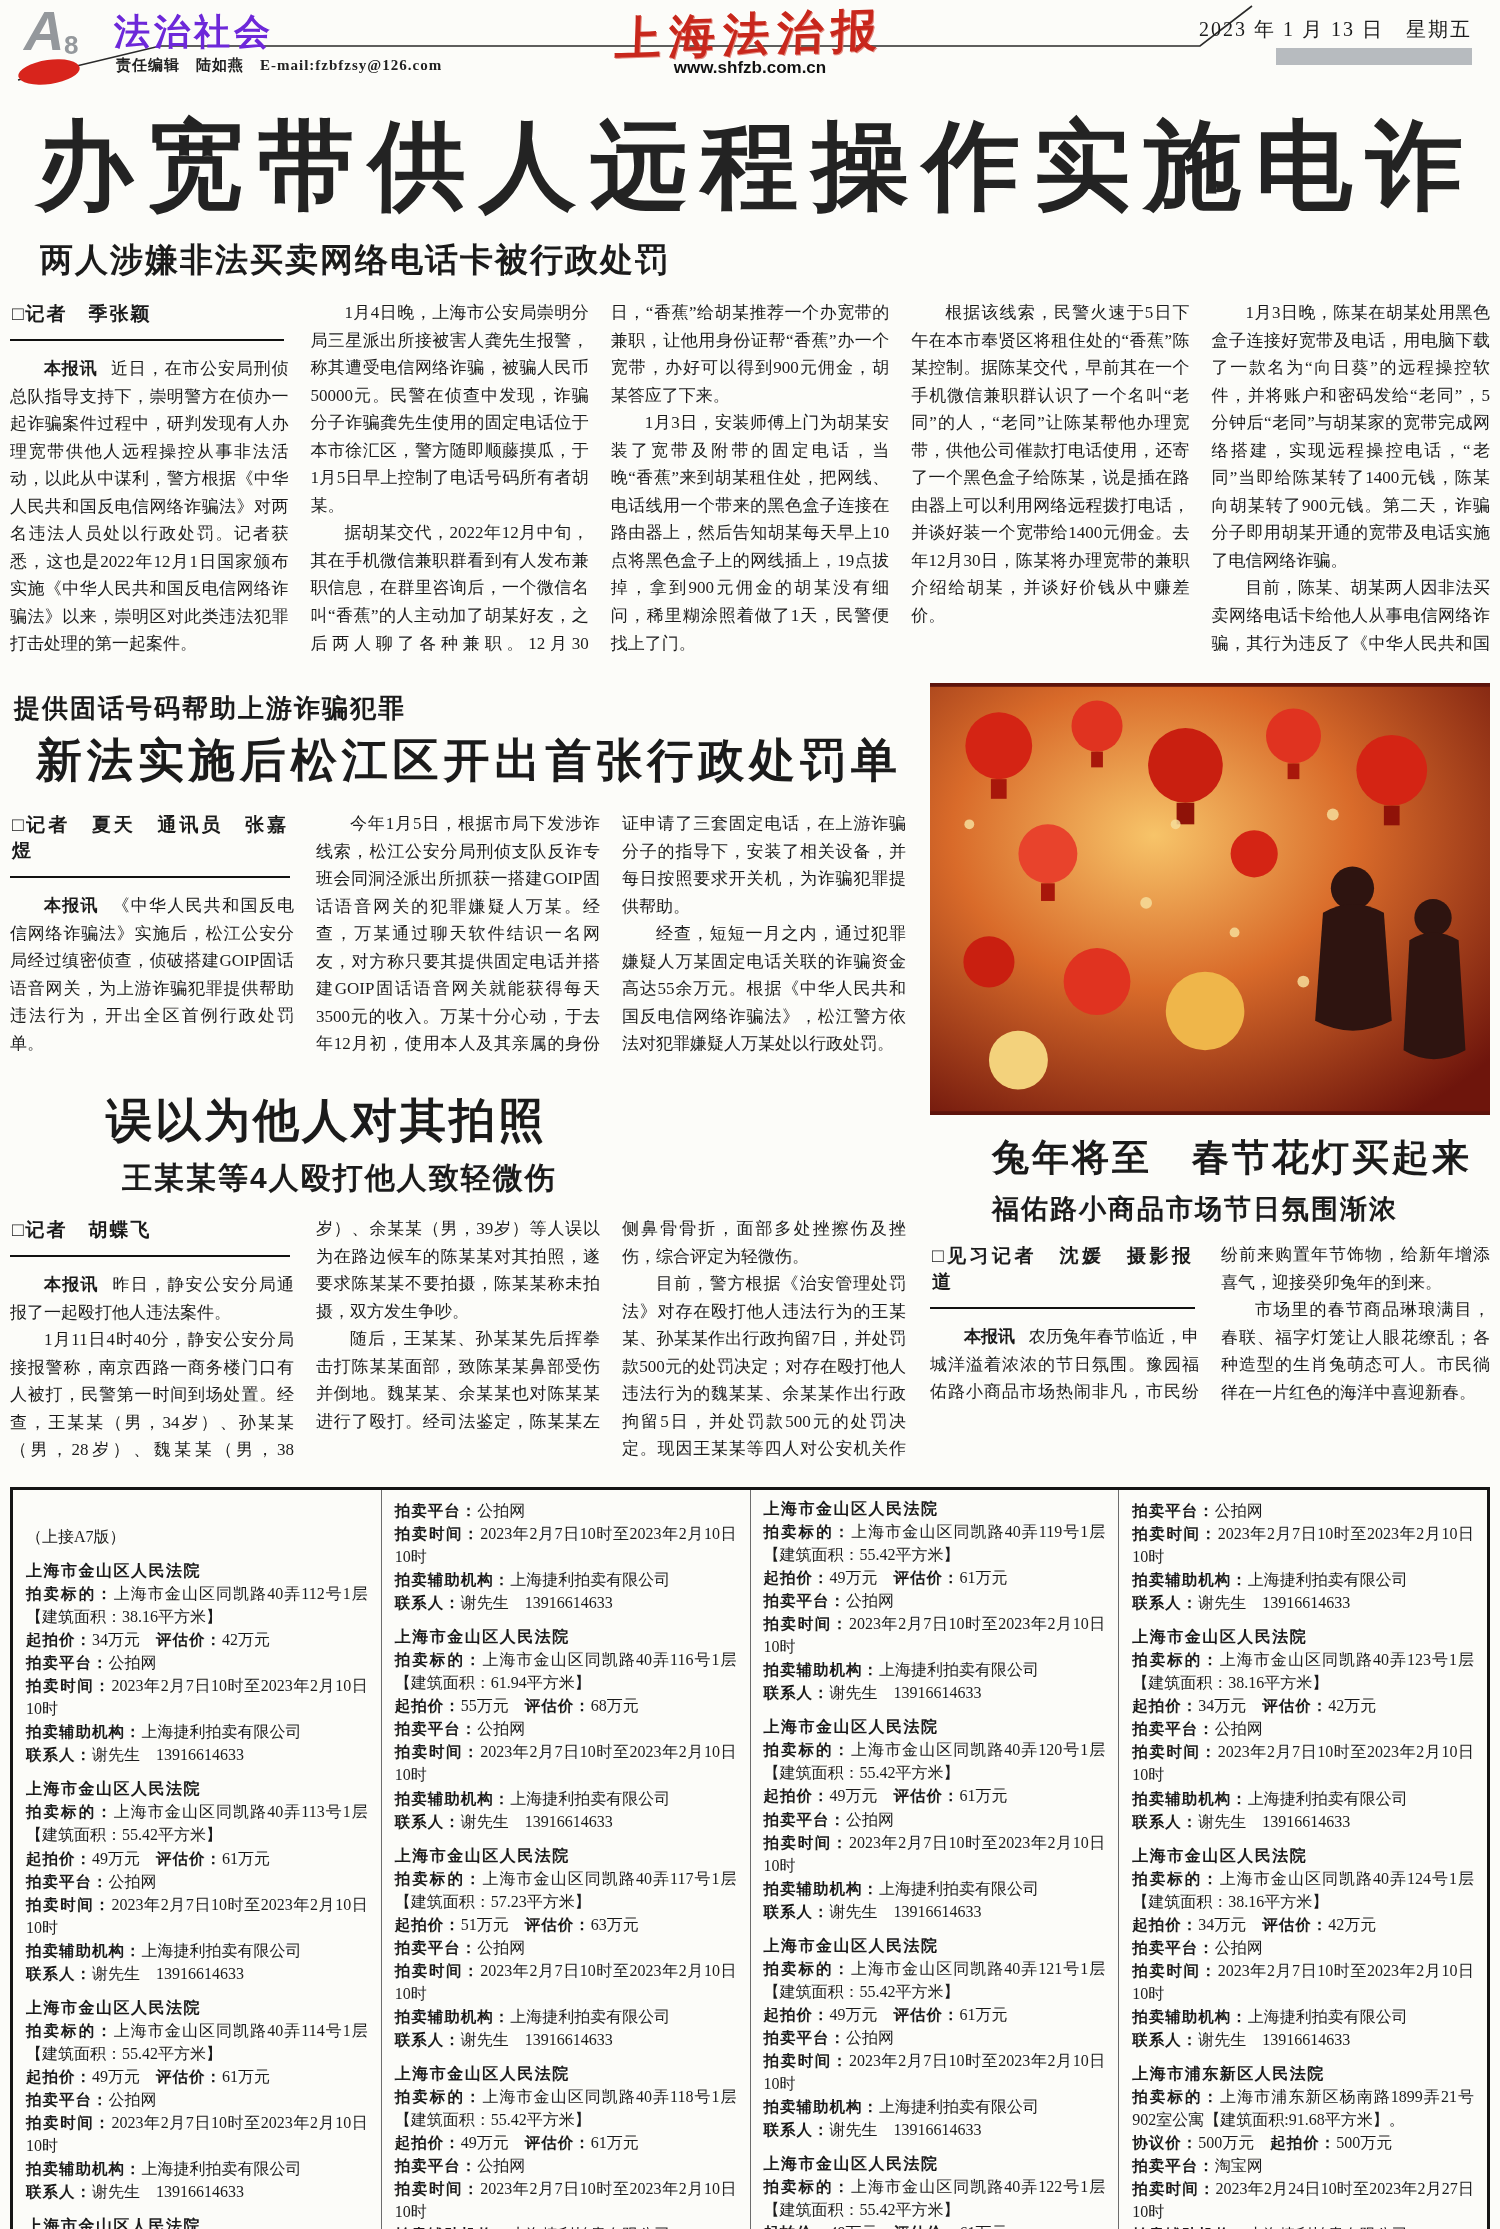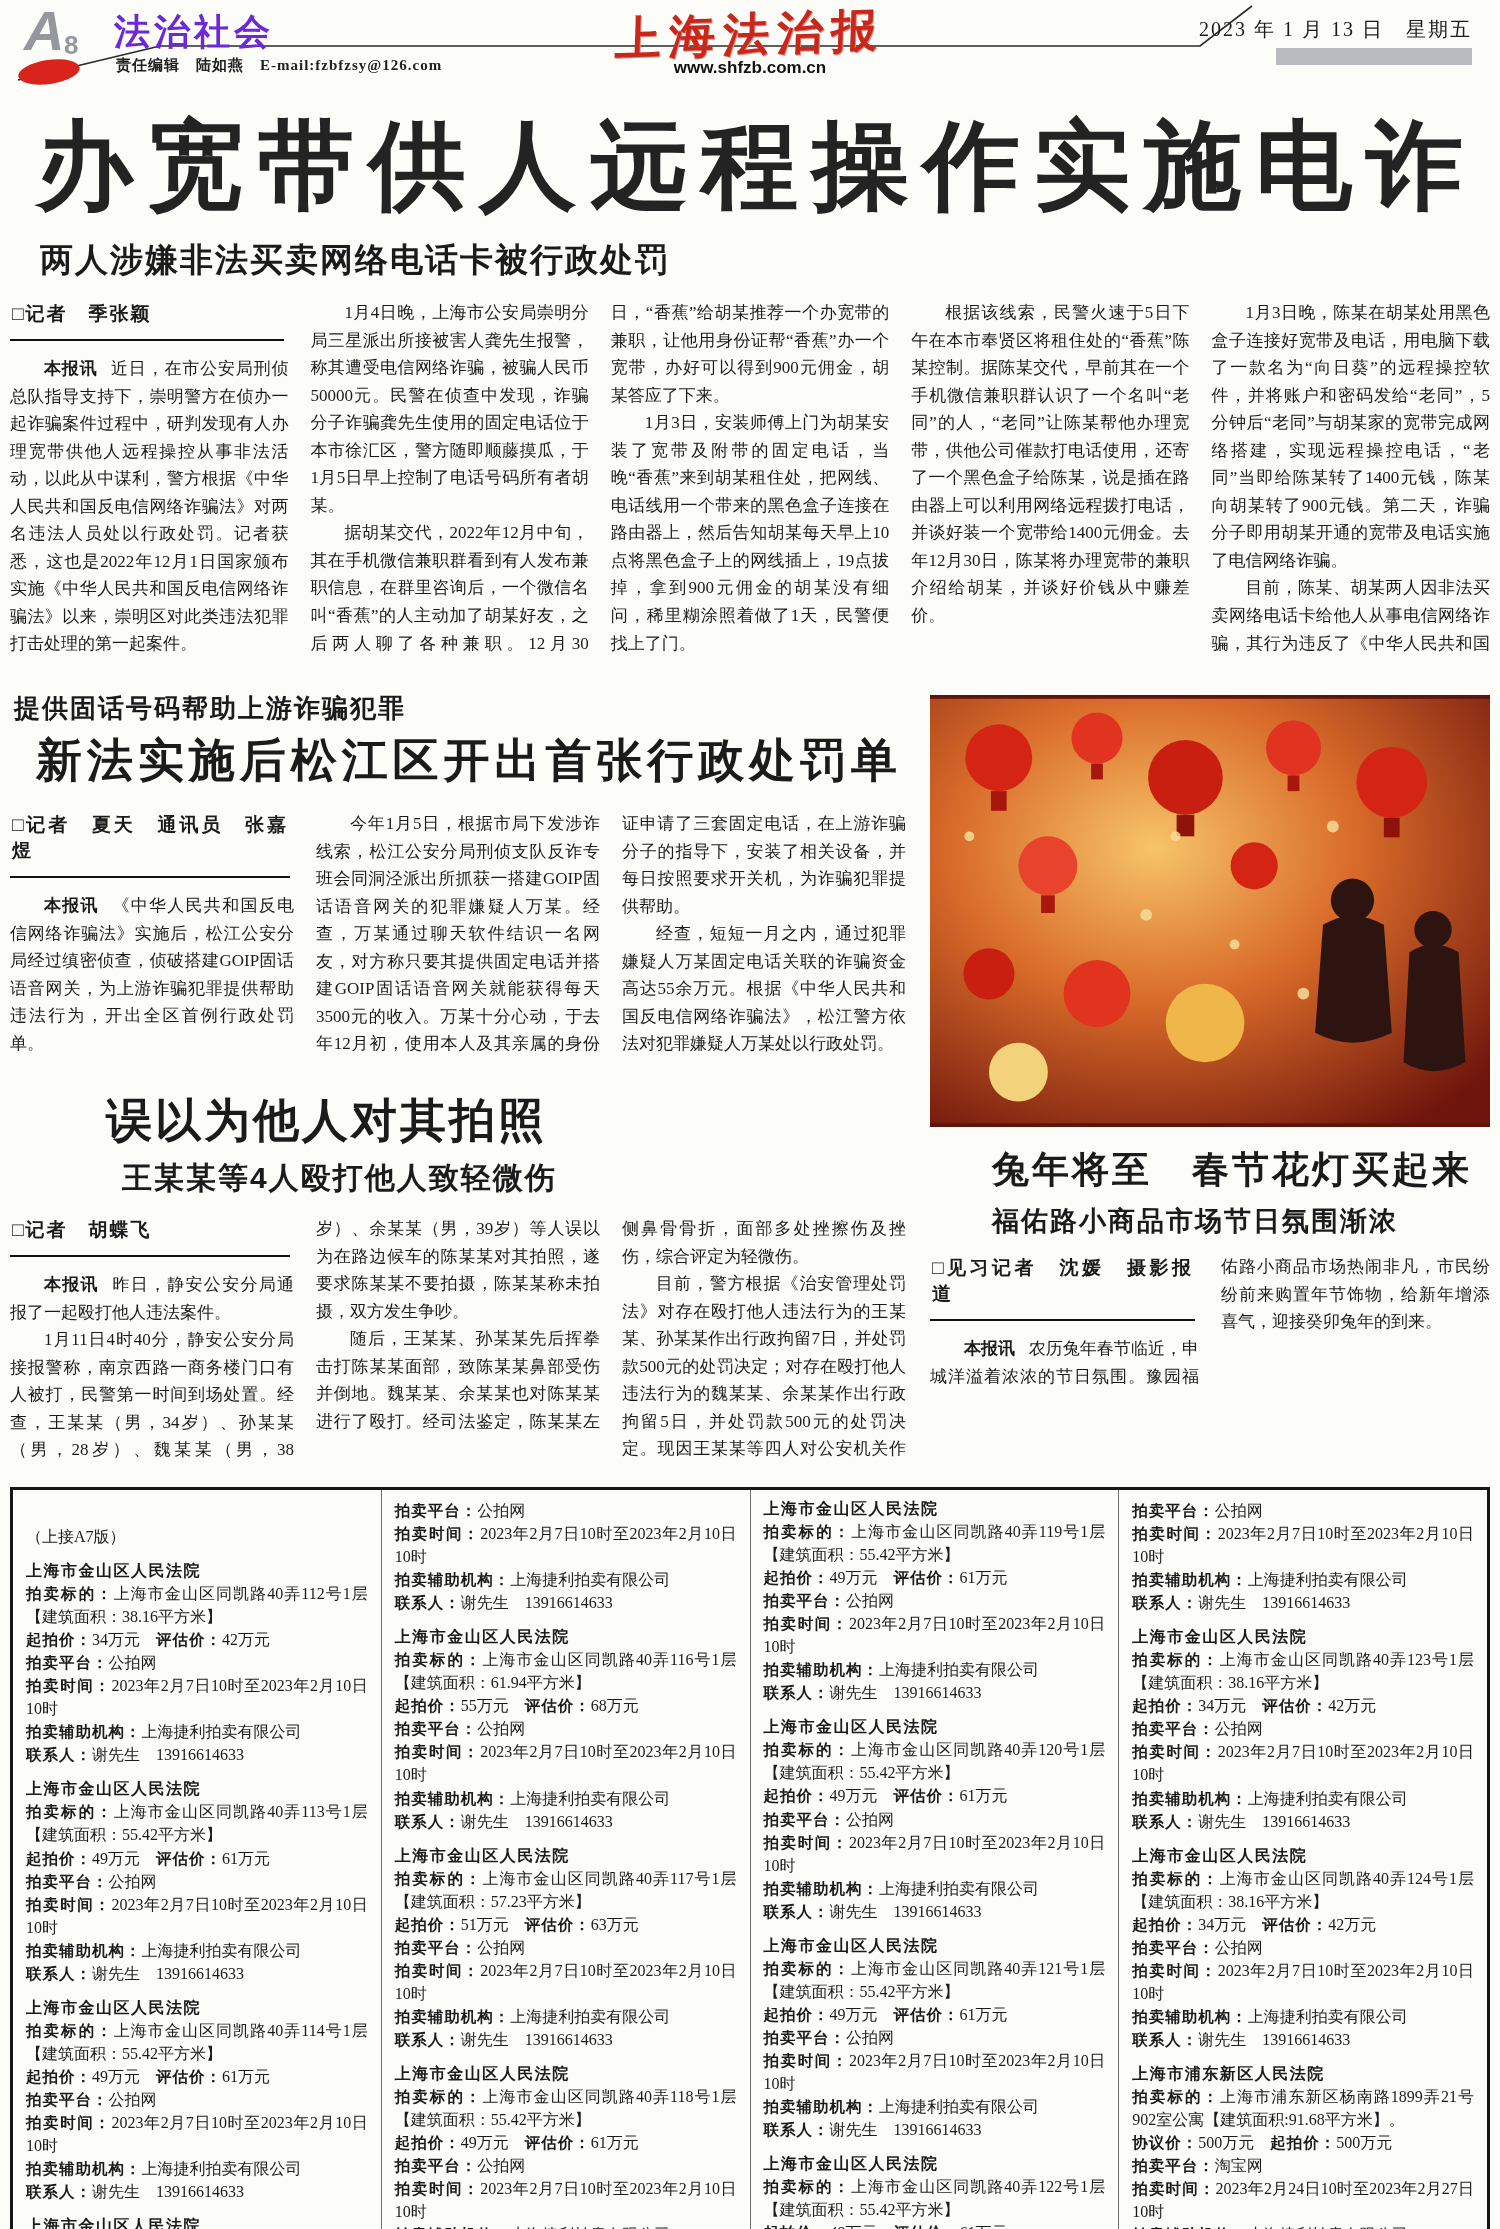--- a/index.html
+++ b/index.html
@@ -39,21 +39,21 @@
   .cols3 { column-count:3; height:258px; }
   .cols2 { column-count:2; height:196px; }
   .para { margin:0; text-indent:2em; }
   .lede { margin-right:0.8em; font-family:"Liberation Sans",sans-serif; }
   .byline { font:700 19px "Liberation Sans","DejaVu Sans",sans-serif; letter-spacing:2px;
     border-bottom:2px solid #111; padding:2px 2px 12px; margin:0 4px 14px 0; text-indent:0; }
 
   
   .mid { display:flex; gap:24px; margin-top:12px; }
   .mid-left { width:896px; }
-  .mid-right { flex:1;margin-top:12px; }
+  .mid-right { flex:1; }
   .kicker { font:700 26px "Liberation Sans","DejaVu Sans",sans-serif; margin:8px 0 4px 4px; letter-spacing:2px; }
   .headline2 { font:900 46px "Liberation Sans","DejaVu Sans",sans-serif; letter-spacing:1px;
     text-align:justify; text-align-last:justify; padding:0 8px 0 26px; margin:4px 0 18px; }
   .headline3 { font:900 46px "Liberation Sans","DejaVu Sans",sans-serif; margin:22px 0 6px 96px; letter-spacing:3px; }
   .subhead3 { font:700 30px "Liberation Sans","DejaVu Sans",sans-serif; margin:0 0 16px 112px; letter-spacing:2px; }
 
   .photo-frame { width:100%; height:432px; display:block; background:#5d140c; }
   .ps-headline { font:900 37px "Liberation Sans","DejaVu Sans",sans-serif; margin:18px 0 8px 62px; letter-spacing:3px; }
   .ps-subhead { font:700 27px "Liberation Sans","DejaVu Sans",sans-serif; margin:0 0 14px 62px; letter-spacing:2px; }
 
@@ -174,20 +174,21 @@
           <circle cx="40" cy="140" r="5"></circle>
             <circle cx="310" cy="250" r="5"></circle>
             <circle cx="380" cy="300" r="6"></circle>
         </g>
       </svg>
       <div class="ps-headline">兔年将至　春节花灯买起来</div>
       <div class="ps-subhead">福佑路小商品市场节日氛围渐浓</div>
       <div class="body-cols cols2">
         <p class="byline">□见习记者　沈媛　摄影报道</p>
         <p class="para"><b class="lede">本报讯</b><span>农历兔年春节临近，申城洋溢着浓浓的节日氛围。豫园福佑路小商品市场热闹非凡，市民纷纷前来购置年节饰物，给新年增添喜气，迎接癸卯兔年的到来。</span></p>
+        <p class="para">市场里的春节商品琳琅满目，春联、福字灯笼让人眼花缭乱；各种造型的生肖兔萌态可人。市民徜徉在一片红色的海洋中喜迎新春。</p>
       </div>
     </div>
   </div>
 
   <div class="auction">
     <div class="acol">
         <div class="entry">
           <div class="note">（上接A7版）</div>
         </div>
         <div class="entry">

